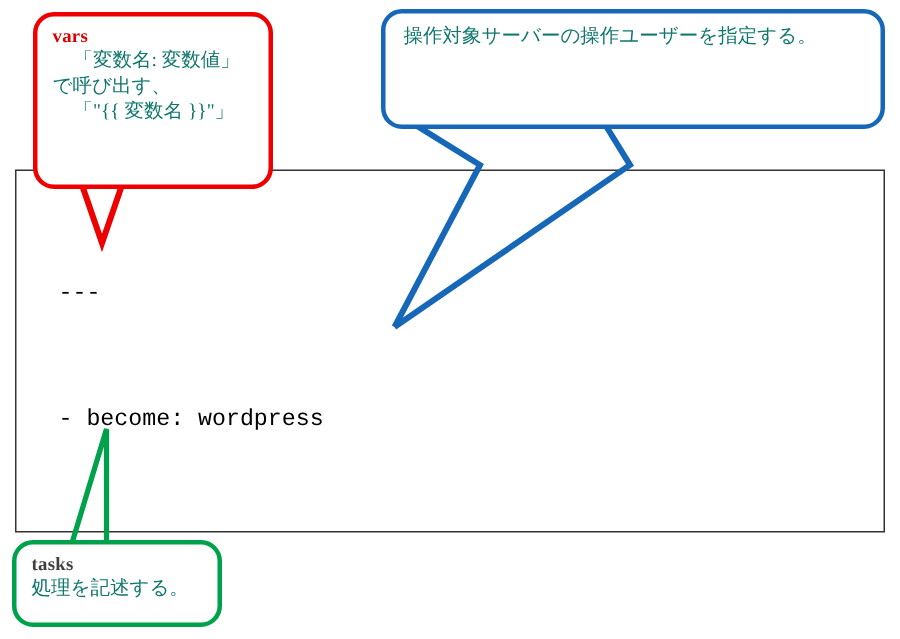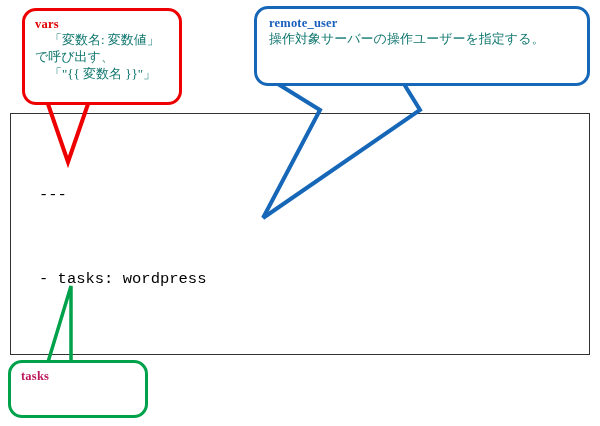--- a/index.html
+++ b/index.html
@@ -53,21 +53,21 @@
     font-size: 13px;
     color: #0f766e;
     white-space: nowrap;
   }
 
   
   #callout-vars {
     left: 22px;
     top: 8px;
     width: 160px;
-    height: 97px;
+    height: 118px;
     border-color: #ee0000;
     padding: 6px 7px 4px 10px;
   }
   #callout-vars .hdr { color: #dd0000; }
   #callout-vars .body { line-height: 1.3; }
   .indent1 { padding-left: 14px; display: block; }
 
   
   #callout-remote {
     left: 254px;
@@ -81,21 +81,21 @@
 
   
   #callout-tasks {
     left: 8px;
     top: 360px;
     width: 140px;
     height: 58px;
     border-color: #00a14b;
     padding: 6px 6px 4px 10px;
   }
-  #callout-tasks .hdr { color: #be185d; }
+  #callout-tasks .hdr { color: #404040; }
 
   
   #code-panel {
     position: absolute;
     left: 10px;
     top: 113px;
     width: 580px;
     height: 242px;
     box-sizing: border-box;
     border: 1.5px solid #333333;
@@ -120,21 +120,21 @@
 </head>
 <body>
 
 <div id="stage">
 
   <div id="code-panel">
     <div id="code-lines">
 
       <span class="ln"><span class="c-black">---</span></span>
 
-      <span class="ln"><span class="c-black">- </span><span class="c-black">tasks: </span><span class="c-black">wordpress</span></span>
+      <span class="ln"><span class="c-black">- </span><span class="c-black">become: </span><span class="c-black">wordpress</span></span>
 
       <span class="ln"><span class="c-red">  vars:</span></span>
 
       
 
       
 
       
 
       
@@ -162,21 +162,21 @@
   <div class="callout" id="callout-vars">
     <div class="hdr">vars</div>
     <div class="body">
       <span class="indent1">「変数名: 変数値」</span>
       <span>で呼び出す、</span>
       <span class="indent1">「"{{ 変数名 }}"」</span>
     </div>
   </div>
 
   <div class="callout" id="callout-remote">
-    <div class="hdr">remote_user</div>
     <div class="body">操作対象サーバーの操作ユーザーを指定する。</div>
   </div>
 
   <div class="callout" id="callout-tasks">
     <div class="hdr">tasks</div>
+    <div class="body">処理を記述する。</div>
   </div>
 
 </div>
 
 </body></html>

